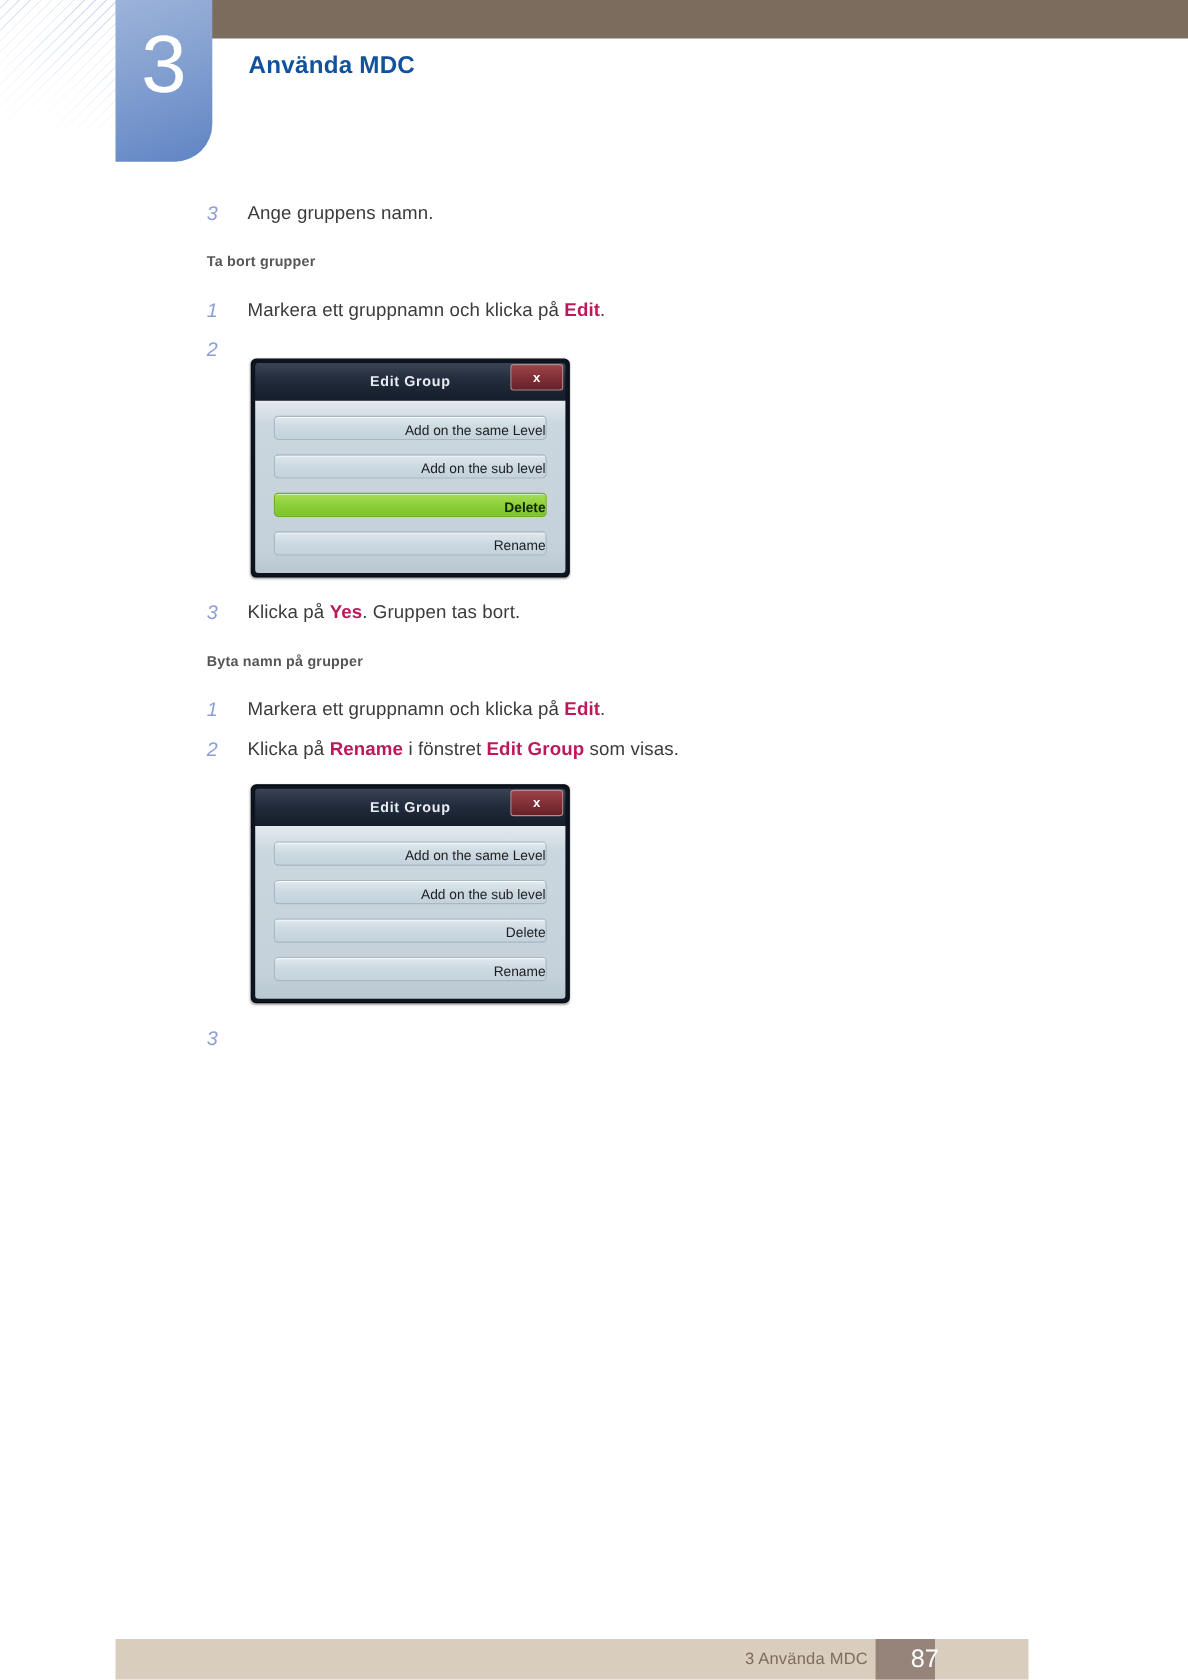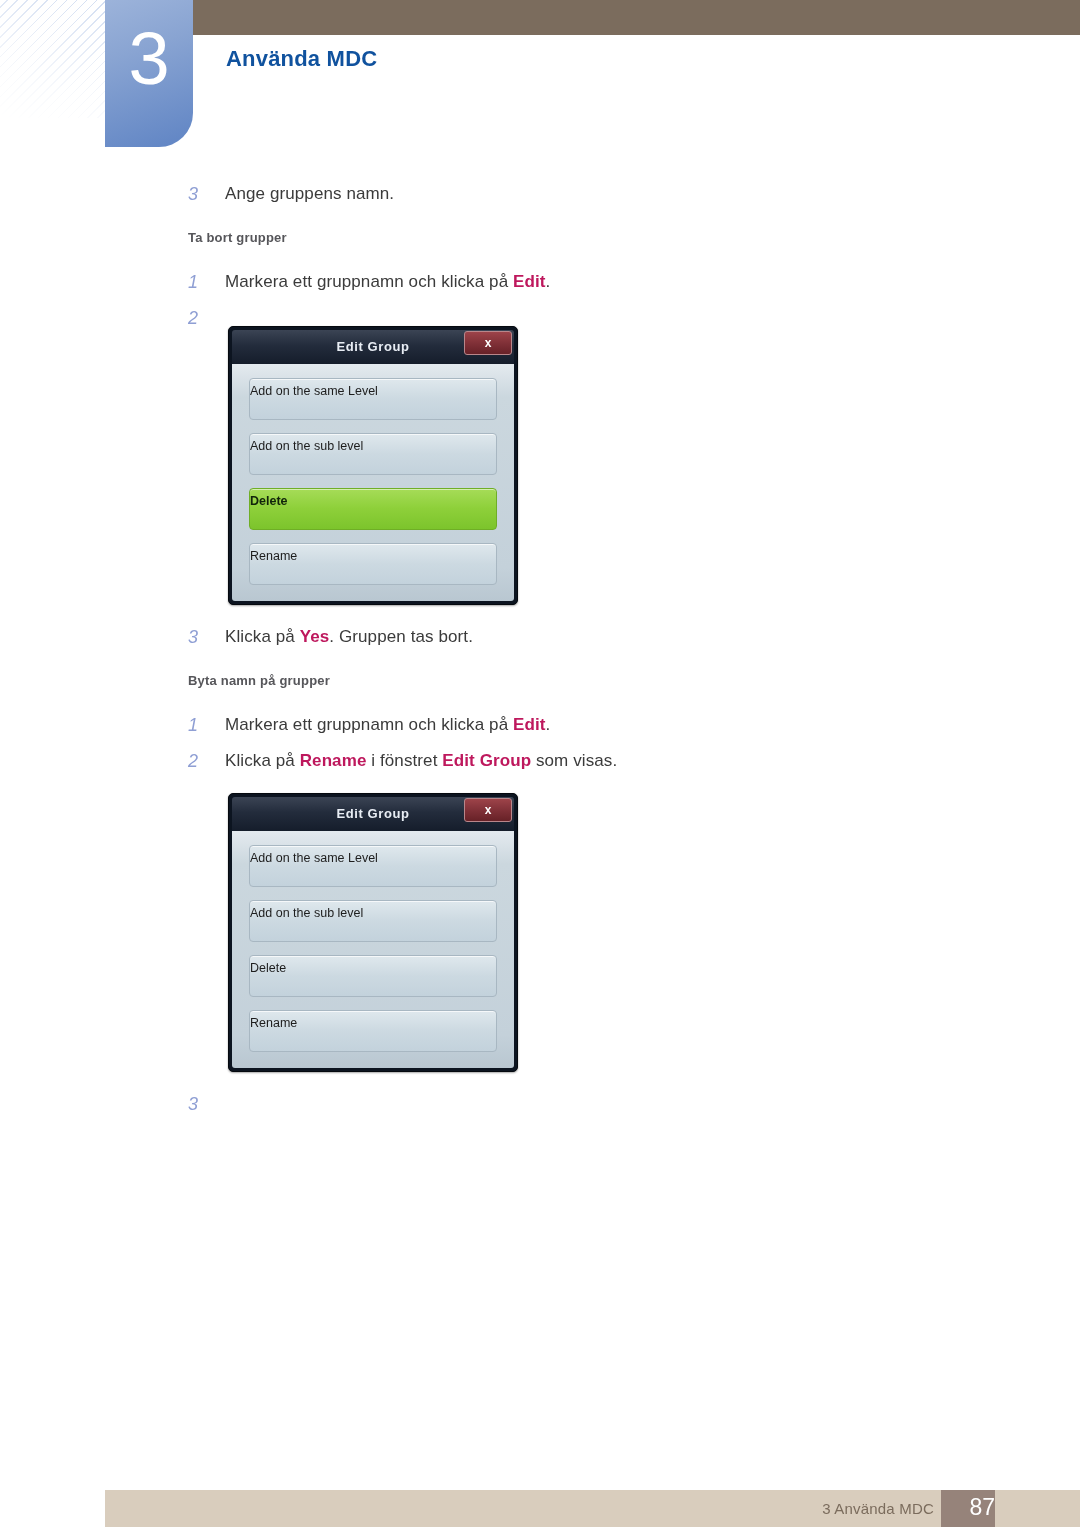--- a/index.html
+++ b/index.html
@@ -168,25 +168,25 @@
     box-sizing: border-box;
   }
   .dialog-body {
     background: linear-gradient(180deg, #e4eaef 0%, #cbd7de 14%, #c4d1da 86%, #b9c7d1 100%);
     border-radius: 0 0 3px 3px;
     padding: 14px 17px 16px 17px;
   }
   .dlg-btn {
     display: block;
     width: 100%;
-    height: 42px;
+    height: 22px;
     line-height: 25px;
     margin: 0 0 13px 0;
     box-sizing: border-box;
-    text-align: left;
+    text-align: right;
     font-size: 12.5px;
     color: #1d1d1d;
     background: linear-gradient(180deg, #dfe8ed 0%, #ccd9e1 50%, #c3d2dc 100%);
     border: 1px solid #a8b7c2;
     border-radius: 4px;
     box-shadow: inset 0 1px 0 rgba(255,255,255,0.7);
   }
   .dlg-btn:last-child { margin-bottom: 0; }
   .dlg-btn.highlight {
     background: linear-gradient(180deg, #a6dc58 0%, #8ed03a 48%, #7cc42c 100%);
@@ -194,21 +194,21 @@
     font-weight: 700;
     color: #11240a;
     box-shadow: inset 0 1px 0 rgba(255,255,255,0.55);
   }
 
   
   .footer {
     position: absolute;
     left: 105px;
     top: 1490px;
-    width: 975px;
+    width: 830px;
     height: 37px;
     background: #d9cdbd;
   }
   .footer-text {
     position: absolute;
     right: 146px;
     top: 10px;
     font-size: 15px;
     color: #7b6c5d;
     letter-spacing: 0.2px;
@@ -219,23 +219,24 @@
     top: 0;
     width: 54px;
     height: 37px;
     background: #96837a;
   }
   .page-num {
     position: absolute;
     left: 0;
     right: 0;
     top: 4px;
-    text-align: right;
+    text-align: left;
     font-size: 23px;
     color: #ffffff;
+    padding-left: 32px;
   }
 </style>
 </head>
 <body>
 
 <div class="header">
   <div class="hatch"></div>
   <div class="brown-bar"></div>
   <div class="chapter-badge">
     <div class="chapter-num">3</div>

